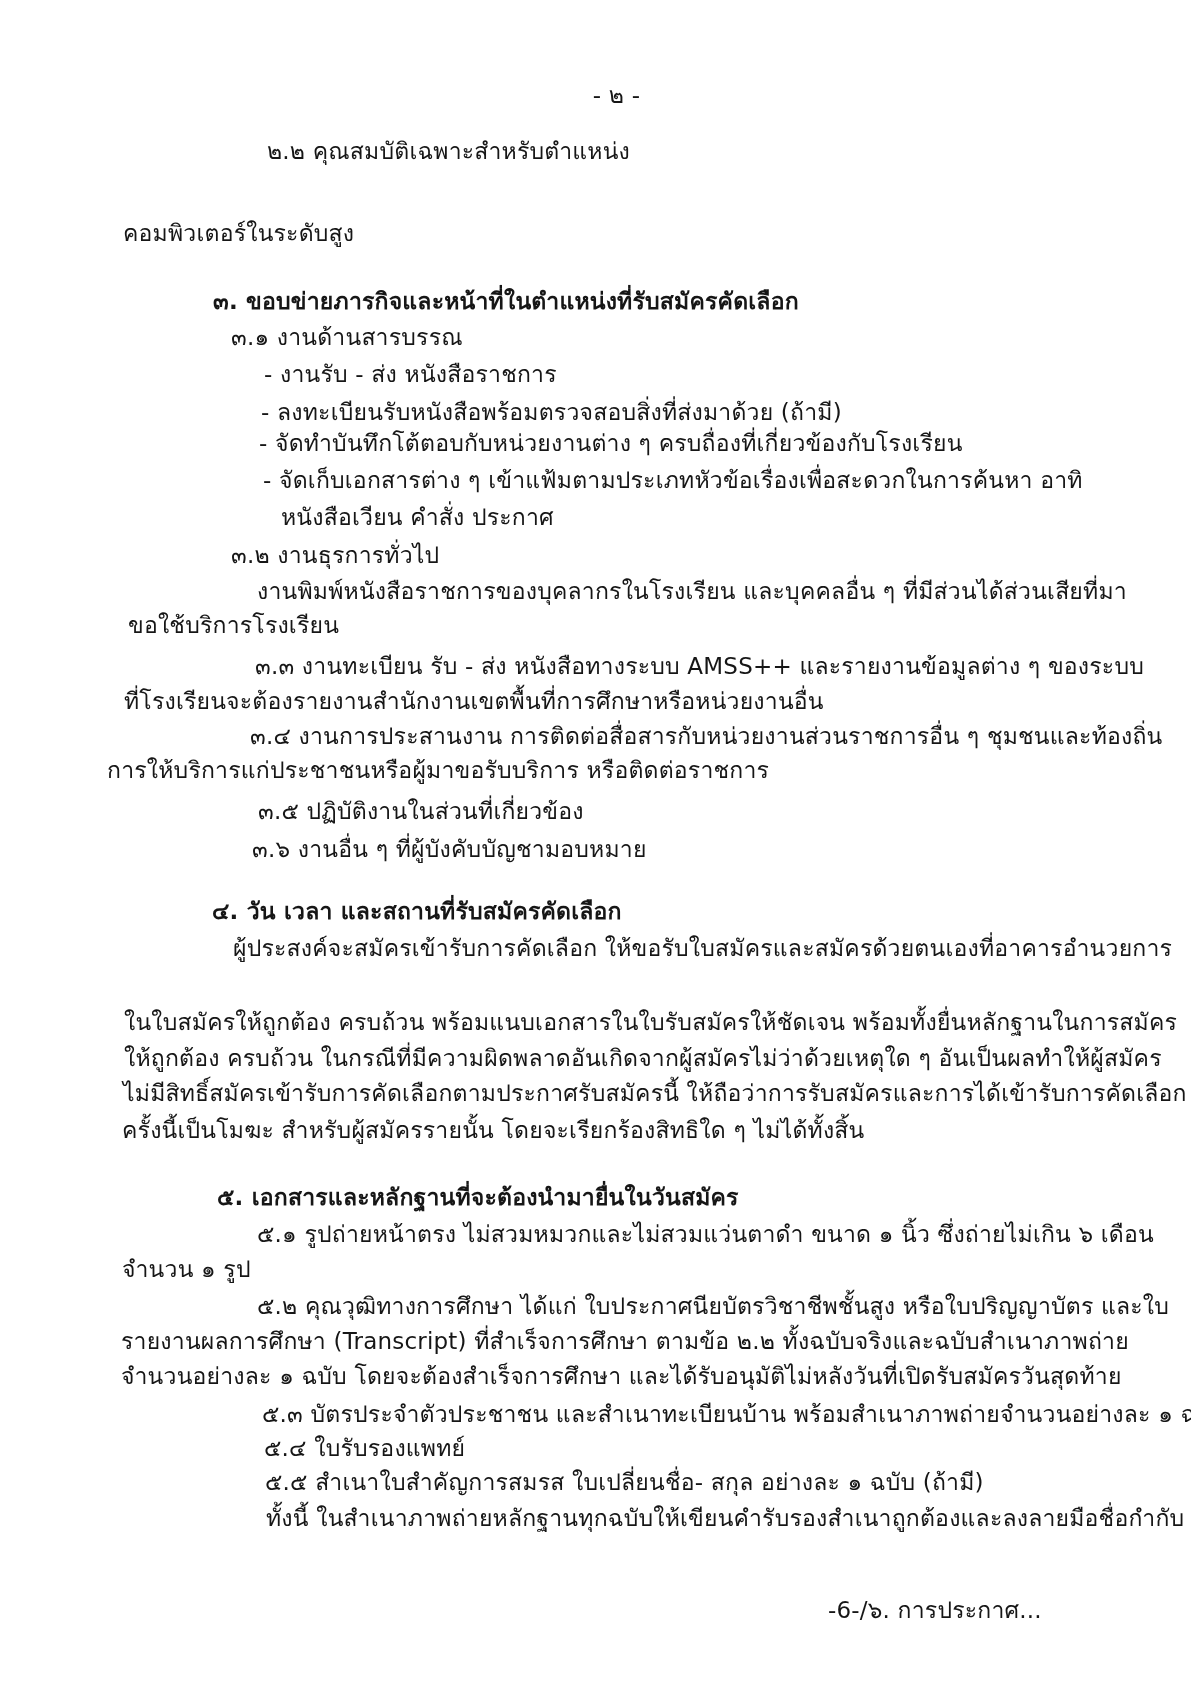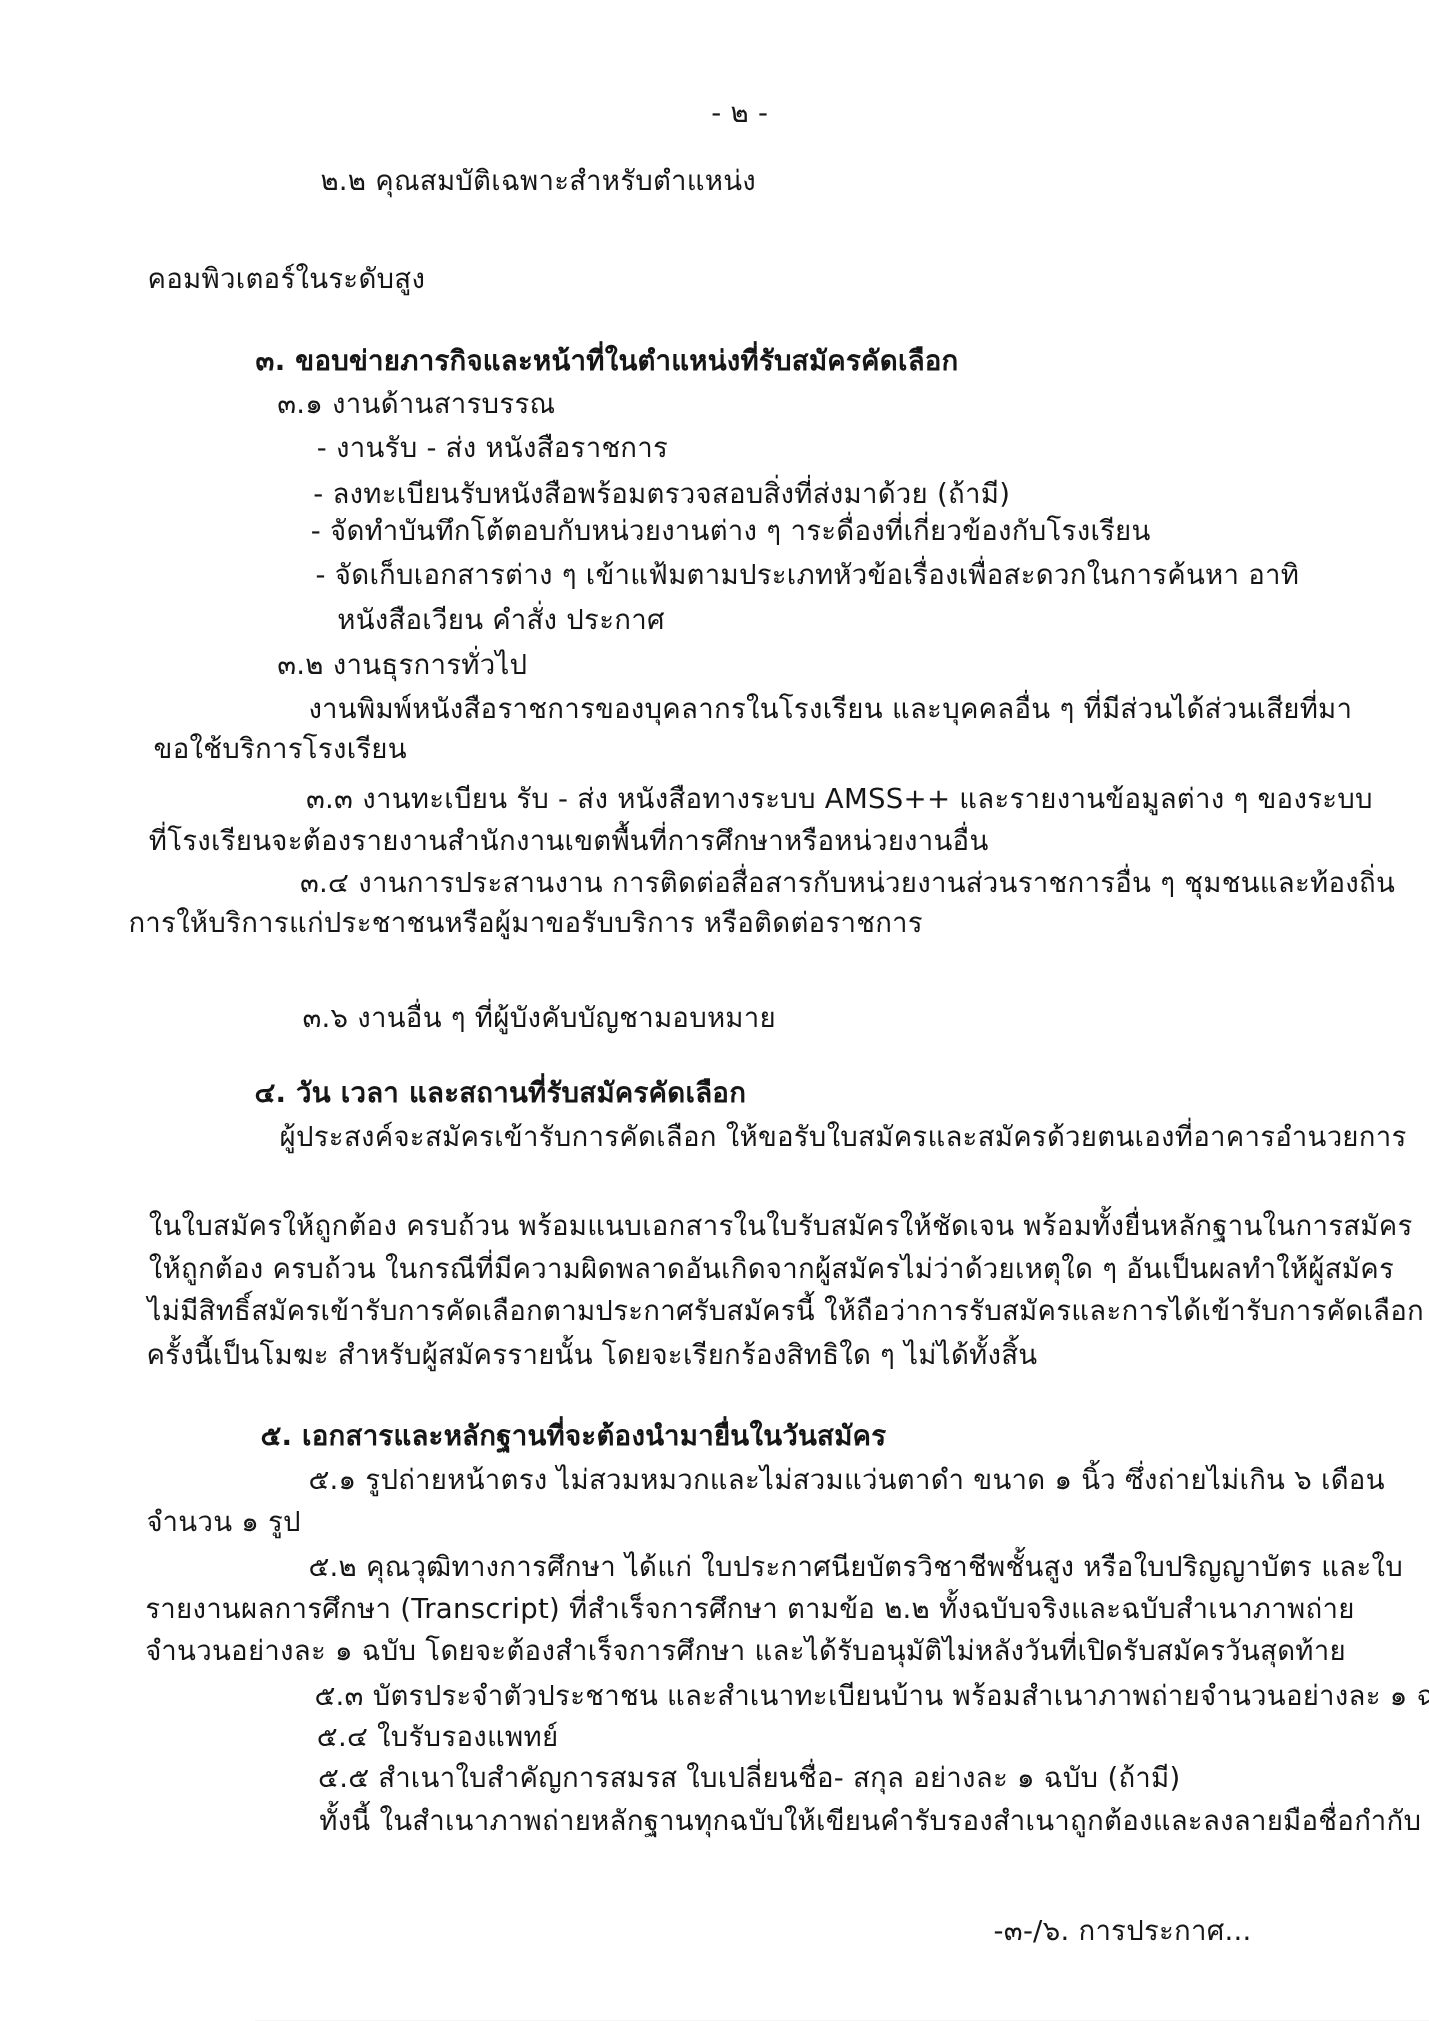--- a/index.html
+++ b/index.html
@@ -36,45 +36,46 @@
 
   <div class="ln center" style="top:80px">- ๒ -</div>
 
   <div class="ln" style="top:136px;left:267px">๒.๒ คุณสมบัติเฉพาะสำหรับตำแหน่ง</div>
   <div class="ln" style="top:218px;left:123px">คอมพิวเตอร์ในระดับสูง</div>
 
   <div class="ln bold" style="top:286px;left:213px">๓. ขอบข่ายภารกิจและหน้าที่ในตำแหน่งที่รับสมัครคัดเลือก</div>
   <div class="ln" style="top:322px;left:231px">๓.๑ งานด้านสารบรรณ</div>
   <div class="ln" style="top:359px;left:264px">- งานรับ - ส่ง หนังสือราชการ</div>
   <div class="ln" style="top:397px;left:261px">- ลงทะเบียนรับหนังสือพร้อมตรวจสอบสิ่งที่ส่งมาด้วย (ถ้ามี)</div>
-  <div class="ln" style="top:428px;left:259px">- จัดทำบันทึกโต้ตอบกับหน่วยงานต่าง ๆ าระดื่องที่เกี่ยวข้องกับโรงเรียน</div>
+  <div class="ln" style="top:428px;left:259px">- จัดทำบันทึกโต้ตอบกับหน่วยงานต่าง ๆ ครบถื่องที่เกี่ยวข้องกับโรงเรียน</div>
   <div class="ln" style="top:465px;left:263px">- จัดเก็บเอกสารต่าง ๆ เข้าแฟ้มตามประเภทหัวข้อเรื่องเพื่อสะดวกในการค้นหา อาทิ</div>
   <div class="ln" style="top:502px;left:281px">หนังสือเวียน  คำสั่ง ประกาศ</div>
   <div class="ln" style="top:540px;left:231px">๓.๒ งานธุรการทั่วไป</div>
   <div class="ln" style="top:576px;left:257px">งานพิมพ์หนังสือราชการของบุคลากรในโรงเรียน และบุคคลอื่น ๆ ที่มีส่วนได้ส่วนเสียที่มา</div>
   <div class="ln" style="top:610px;left:128px">ขอใช้บริการโรงเรียน</div>
   <div class="ln" style="top:651px;left:255px">๓.๓ งานทะเบียน รับ - ส่ง หนังสือทางระบบ AMSS++ และรายงานข้อมูลต่าง ๆ ของระบบ</div>
   <div class="ln" style="top:686px;left:124px">ที่โรงเรียนจะต้องรายงานสำนักงานเขตพื้นที่การศึกษาหรือหน่วยงานอื่น</div>
   <div class="ln" style="top:721px;left:250px">๓.๔ งานการประสานงาน การติดต่อสื่อสารกับหน่วยงานส่วนราชการอื่น ๆ ชุมชนและท้องถิ่น</div>
   <div class="ln" style="top:755px;left:107px">การให้บริการแก่ประชาชนหรือผู้มาขอรับบริการ หรือติดต่อราชการ</div>
+  <div class="ln" style="top:796px;left:258px">๓.๕ ปฏิบัติงานในส่วนที่เกี่ยวข้อง</div>
   <div class="ln" style="top:834px;left:252px">๓.๖ งานอื่น ๆ ที่ผู้บังคับบัญชามอบหมาย</div>
 
   <div class="ln bold" style="top:896px;left:212px">๔. วัน เวลา และสถานที่รับสมัครคัดเลือก</div>
   <div class="ln" style="top:933px;left:233px">ผู้ประสงค์จะสมัครเข้ารับการคัดเลือก ให้ขอรับใบสมัครและสมัครด้วยตนเองที่อาคารอำนวยการ</div>
   <div class="ln" style="top:1007px;left:124px">ในใบสมัครให้ถูกต้อง ครบถ้วน พร้อมแนบเอกสารในใบรับสมัครให้ชัดเจน พร้อมทั้งยื่นหลักฐานในการสมัคร</div>
   <div class="ln" style="top:1043px;left:124px">ให้ถูกต้อง ครบถ้วน ในกรณีที่มีความผิดพลาดอันเกิดจากผู้สมัครไม่ว่าด้วยเหตุใด ๆ อันเป็นผลทำให้ผู้สมัคร</div>
   <div class="ln" style="top:1115px;left:122px">ครั้งนี้เป็นโมฆะ สำหรับผู้สมัครรายนั้น โดยจะเรียกร้องสิทธิใด ๆ ไม่ได้ทั้งสิ้น</div>
   <div class="ln" style="top:1078px;left:123px">ไม่มีสิทธิ์สมัครเข้ารับการคัดเลือกตามประกาศรับสมัครนี้ ให้ถือว่าการรับสมัครและการได้เข้ารับการคัดเลือก</div>
 
   <div class="ln bold" style="top:1182px;left:217px">๕. เอกสารและหลักฐานที่จะต้องนำมายื่นในวันสมัคร</div>
   <div class="ln" style="top:1219px;left:257px">๕.๑ รูปถ่ายหน้าตรง ไม่สวมหมวกและไม่สวมแว่นตาดำ ขนาด ๑ นิ้ว ซึ่งถ่ายไม่เกิน ๖ เดือน</div>
   <div class="ln" style="top:1254px;left:122px">จำนวน ๑ รูป</div>
   <div class="ln" style="top:1291px;left:257px">๕.๒ คุณวุฒิทางการศึกษา ได้แก่ ใบประกาศนียบัตรวิชาชีพชั้นสูง หรือใบปริญญาบัตร และใบ</div>
   <div class="ln" style="top:1326px;left:121px">รายงานผลการศึกษา (Transcript)  ที่สำเร็จการศึกษา ตามข้อ ๒.๒ ทั้งฉบับจริงและฉบับสำเนาภาพถ่าย</div>
   <div class="ln" style="top:1361px;left:121px">จำนวนอย่างละ ๑ ฉบับ โดยจะต้องสำเร็จการศึกษา และได้รับอนุมัติไม่หลังวันที่เปิดรับสมัครวันสุดท้าย</div>
   <div class="ln" style="top:1399px;left:262px">๕.๓ บัตรประจำตัวประชาชน และสำเนาทะเบียนบ้าน พร้อมสำเนาภาพถ่ายจำนวนอย่างละ ๑ ฉบับ</div>
   <div class="ln" style="top:1433px;left:264px">๕.๔ ใบรับรองแพทย์</div>
   <div class="ln" style="top:1467px;left:265px">๕.๕ สำเนาใบสำคัญการสมรส ใบเปลี่ยนชื่อ- สกุล อย่างละ ๑ ฉบับ (ถ้ามี)</div>
   <div class="ln" style="top:1503px;left:266px">ทั้งนี้ ในสำเนาภาพถ่ายหลักฐานทุกฉบับให้เขียนคำรับรองสำเนาถูกต้องและลงลายมือชื่อกำกับ</div>
 
-  <div class="ln" style="top:1595px;left:828px">-๓-/๖. การประกาศ...</div>
+  <div class="ln" style="top:1595px;left:828px">-6-/๖. การประกาศ...</div>
 
 </div>
 
 </body></html>

